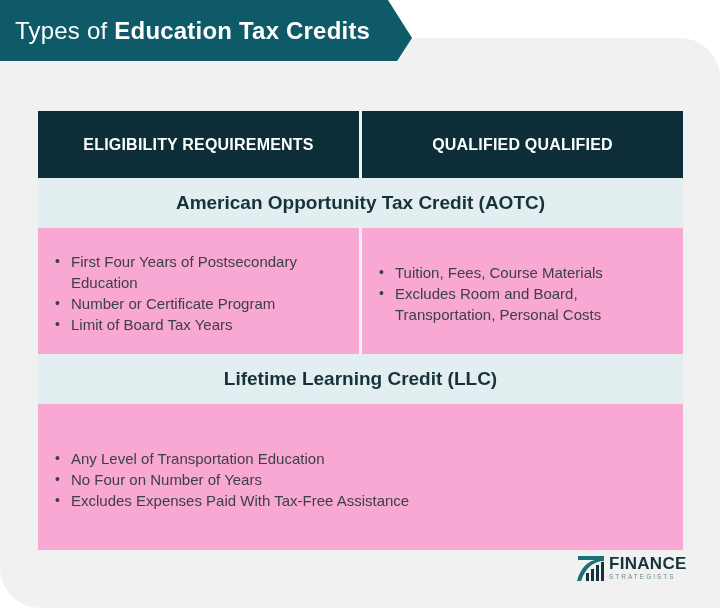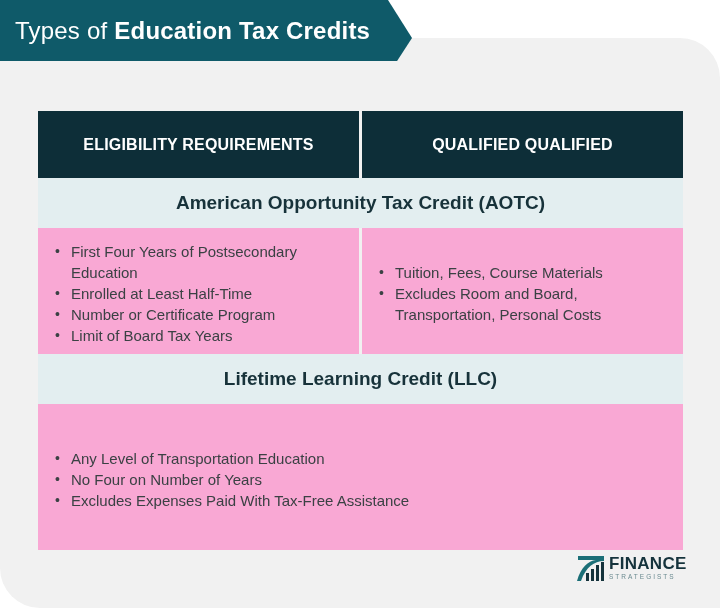--- a/index.html
+++ b/index.html
@@ -72,21 +72,20 @@
   <div class="row head-row">
     <div class="head-cell">ELIGIBILITY REQUIREMENTS</div>
     <div class="head-cell">QUALIFIED QUALIFIED</div>
   </div>
 
   <div class="section-row">American Opportunity Tax Credit (AOTC)</div>
   <div class="row body-row aotc-body">
     <div class="body-cell">
       <ul class="bullets">
         <li>First Four Years of Postsecondary Education</li>
-        <li>Enrolled at Least Half-Time</li>
         <li>Number or Certificate Program</li>
         <li>Limit of Board Tax Years</li>
       </ul>
     </div>
     <div class="body-cell">
       <ul class="bullets">
         <li>Tuition, Fees, Course Materials</li>
         <li>Excludes Room and Board, Transportation, Personal Costs</li>
       </ul>
     </div>

